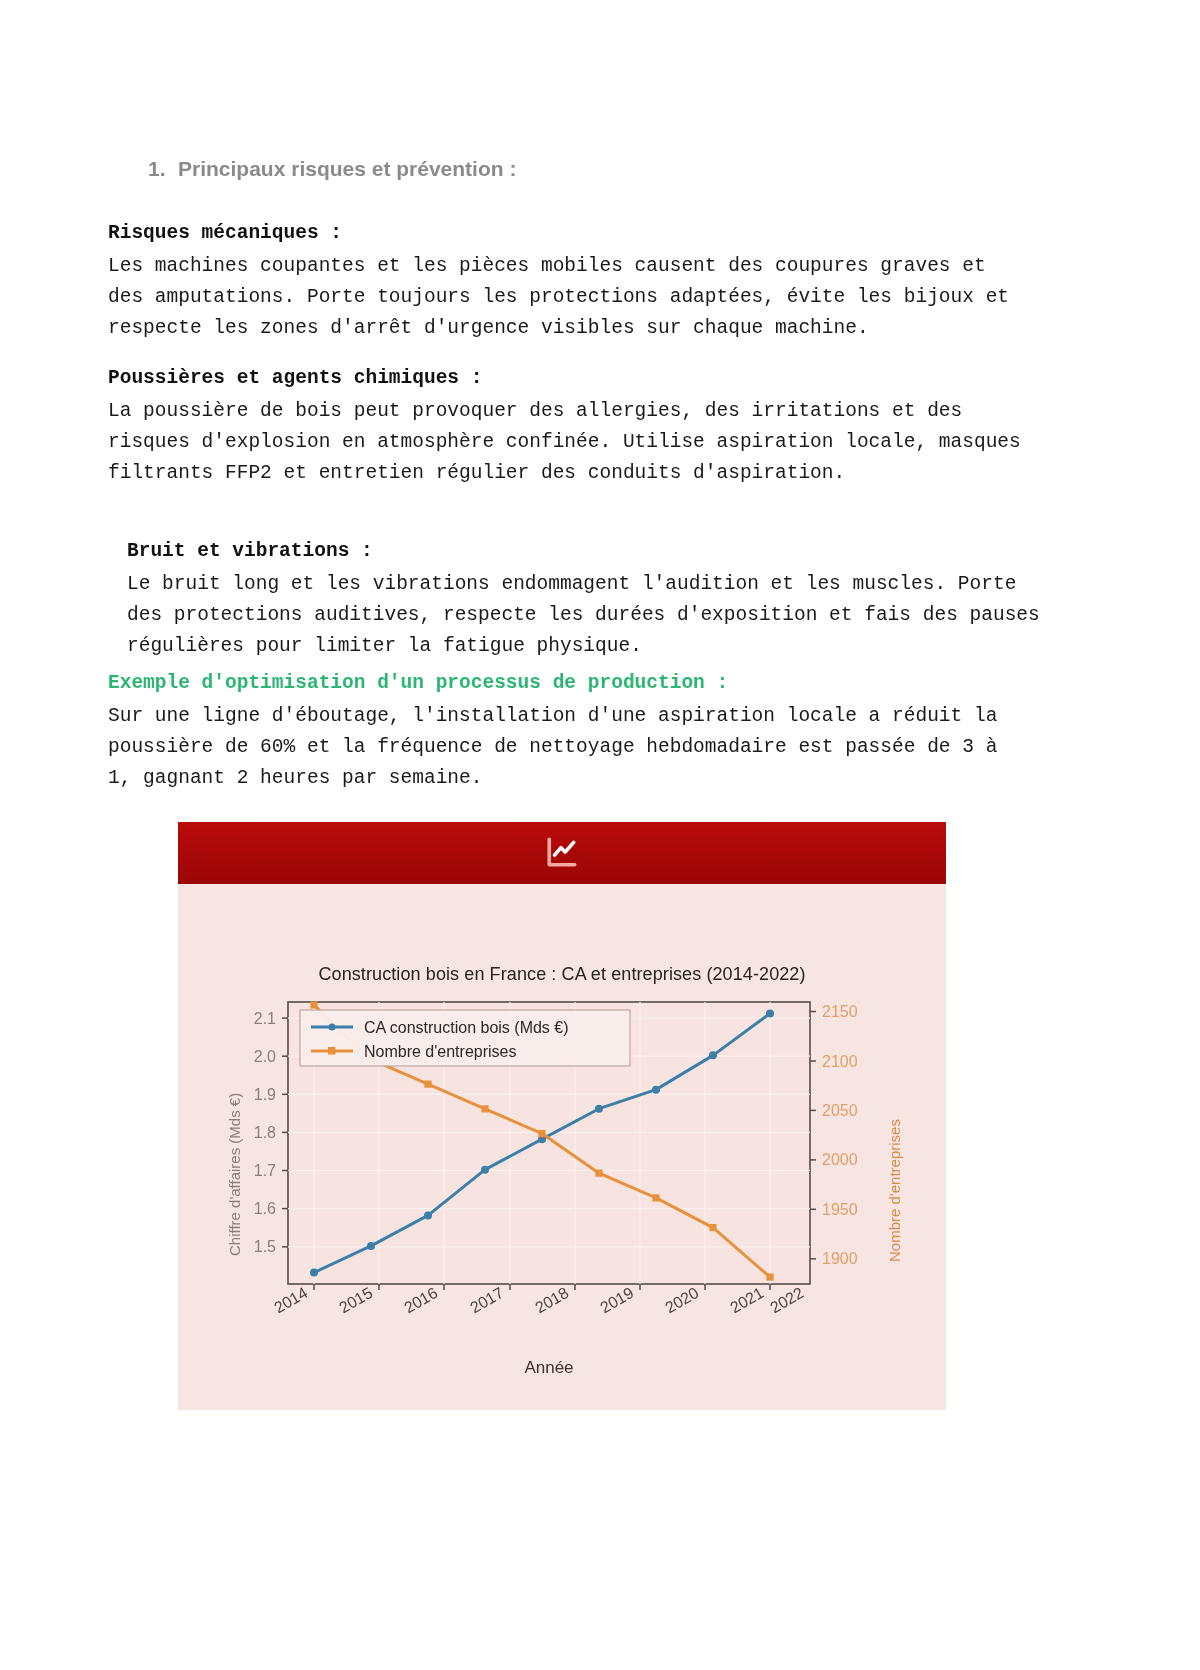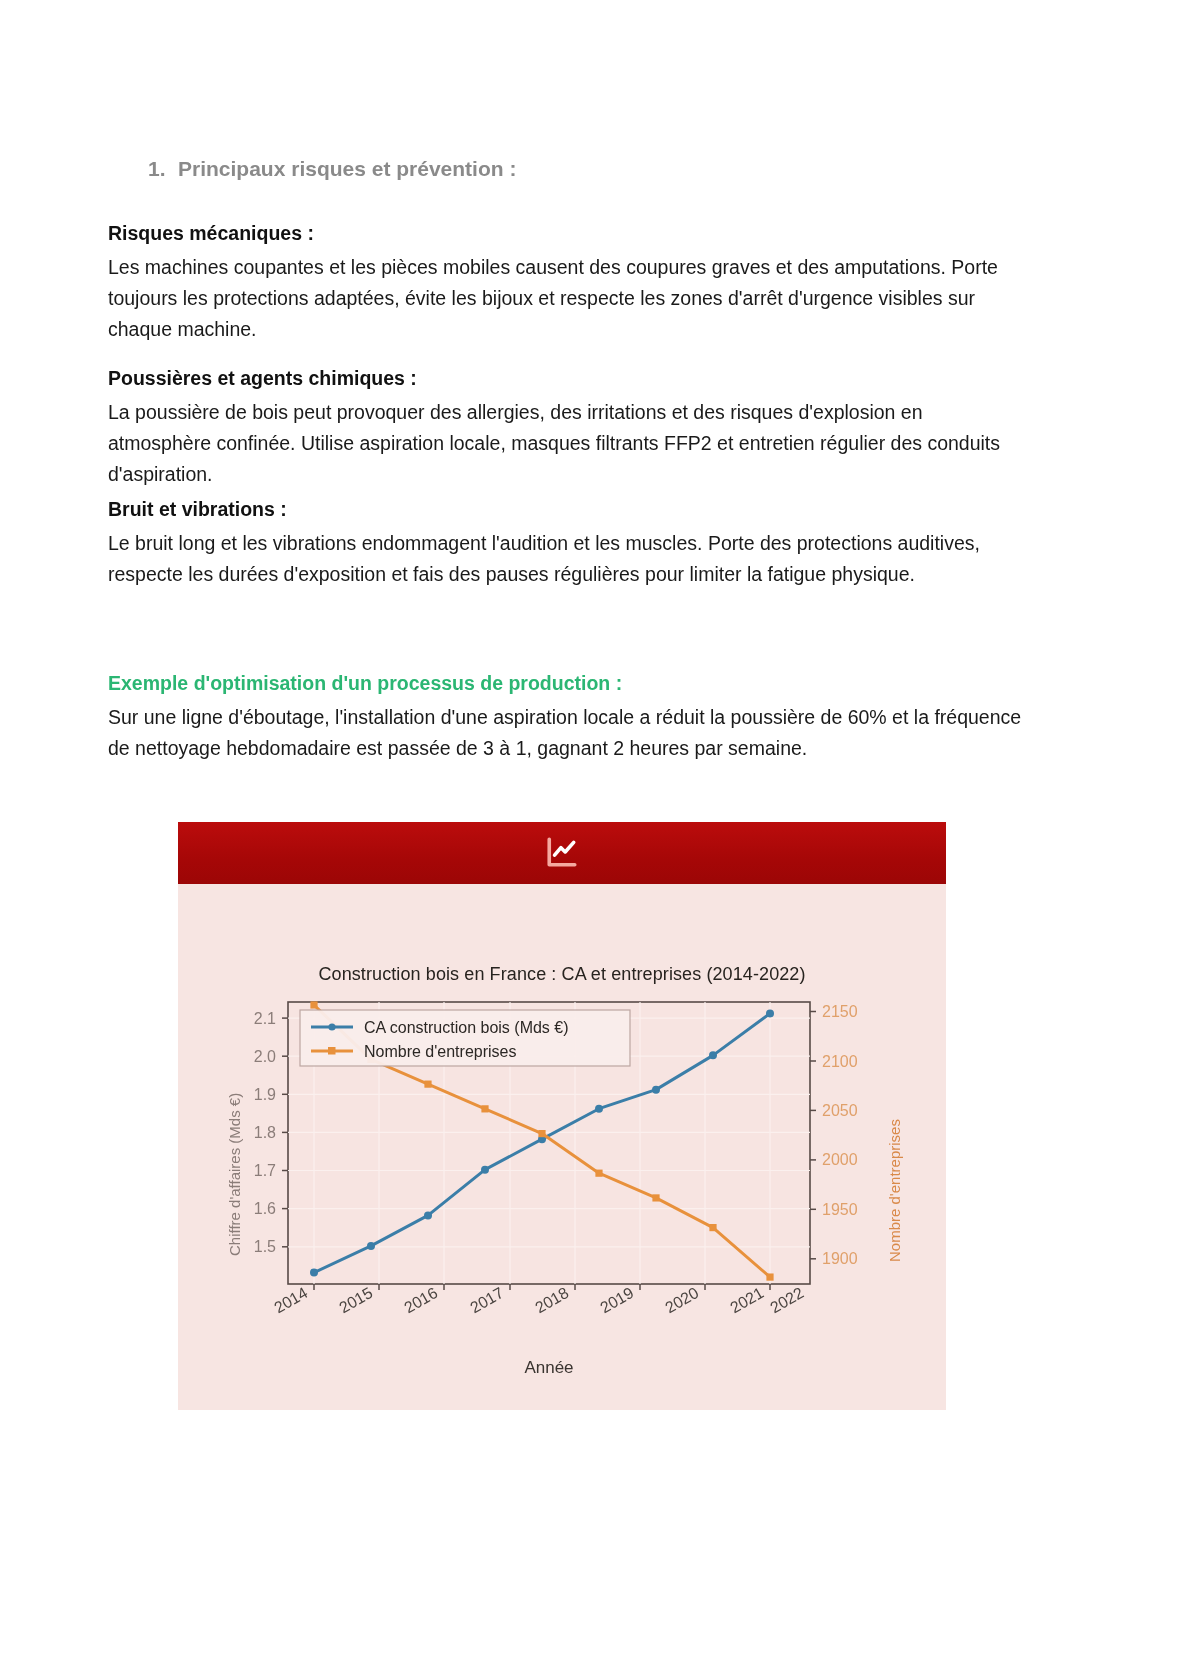--- a/index.html
+++ b/index.html
@@ -55,20 +55,21 @@
   .section-number .num {
     display: inline-block;
     width: 30px;
   }
 
   
   .block {
     position: absolute;
     left: 108px;
     width: 920px;
+    font-family: Liberation Mono, monospace;
   }
   .block-title {
     font-size: 19.5px;
     font-weight: bold;
     color: #111111;
     margin: 0 0 7px 0;
     letter-spacing: 0px;
   }
   .block-title.green {
     color: #2bb673;
@@ -76,21 +77,21 @@
   .block-body {
     font-size: 19.5px;
     line-height: 31px;
     color: #1a1a1a;
     margin: 0;
     letter-spacing: 0px;
   }
 
   #block-mecaniques { top: 222px; }
   #block-poussieres { top: 367px; }
-  #block-bruit { top: 498px; }
+  #block-bruit { top: 540px; margin-left: 19px; }
   #block-exemple { top: 672px; }
 
   
   .chart-card {
     position: absolute;
     left: 178px;
     top: 822px;
     width: 768px;
     height: 588px;
     background: #f7e5e2;

